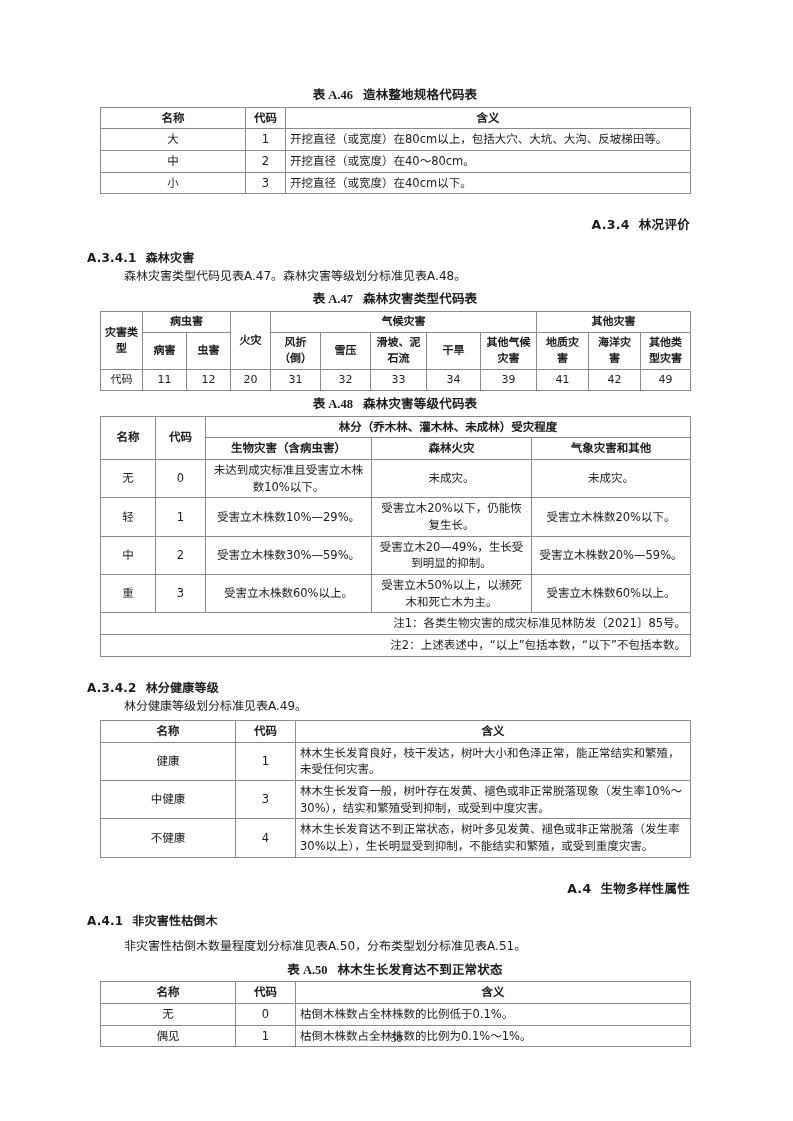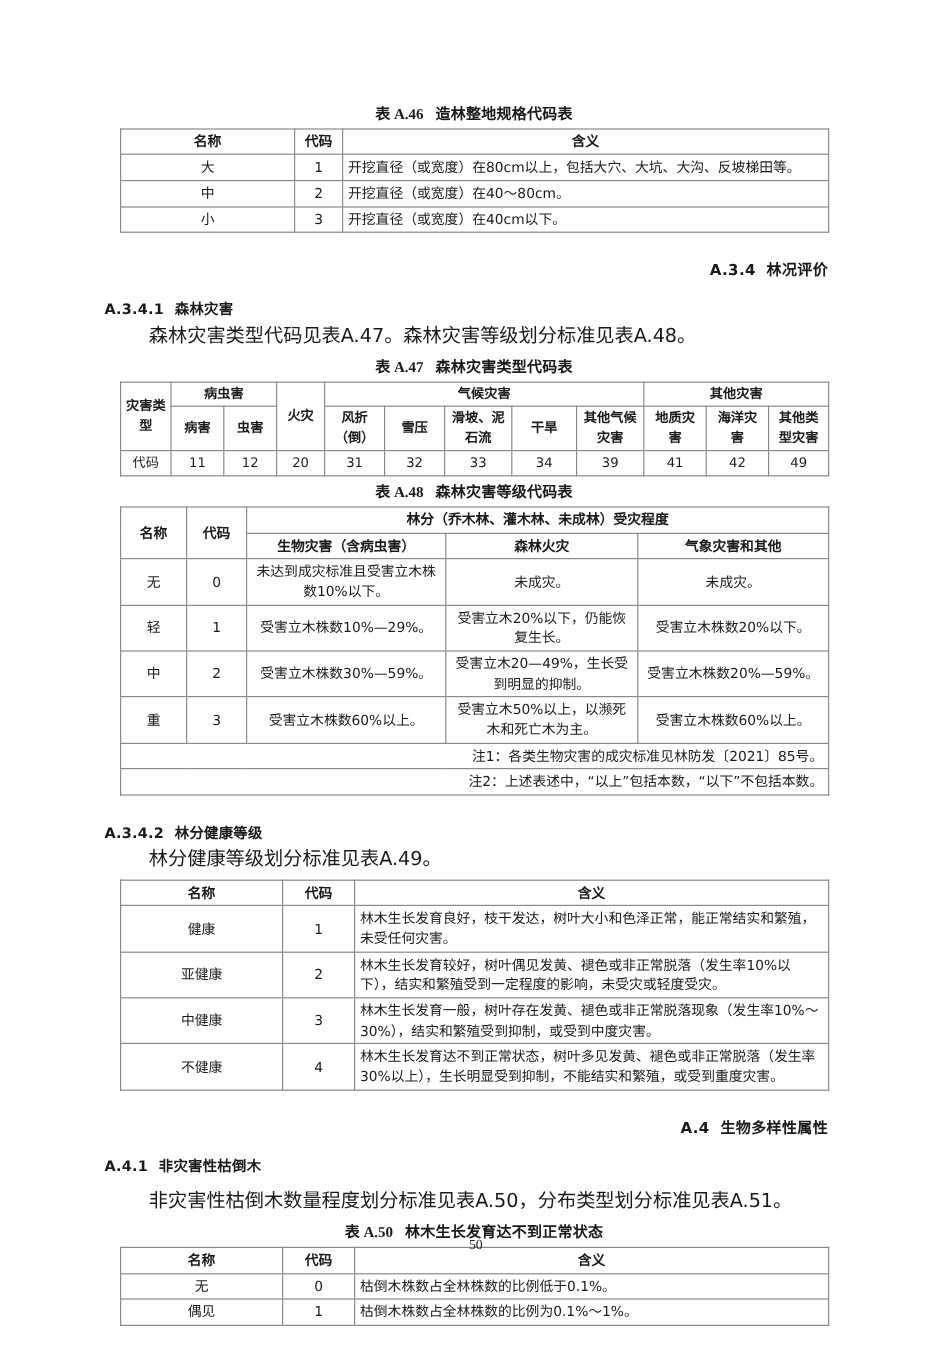--- a/index.html
+++ b/index.html
@@ -43,21 +43,21 @@
     font-size: 12px;
     font-weight: bold;
     letter-spacing: 0.2px;
     margin: 0;
     padding: 0;
     line-height: 1.5;
     margin-left: -13px;
   }
   .h-num { margin-right: 9px; }
   .para {
-    font-size: 16px;
+    font-size: 12px;
     line-height: 1.6;
     margin: 0;
     text-indent: 24px;
   }
   .spacer-lg { height: 22px; }
   .spacer-md { height: 14px; }
   .spacer-sm { height: 7px; }
   .spacer-xs { height: 4px; }
 
   
@@ -319,25 +319,20 @@
           <th class="c">含义</th>
         </tr>
       </thead>
       <tbody>
         <tr>
           <td class="c">健康</td>
           <td class="code-cell">1</td>
           <td class="desc">林木生长发育良好，枝干发达，树叶大小和色泽正常，能正常结实和繁殖，未受任何灾害。</td>
         </tr>
         <tr>
-          <td class="c">亚健康</td>
-          <td class="code-cell">2</td>
-          <td class="desc">林木生长发育较好，树叶偶见发黄、褪色或非正常脱落（发生率10%以下），结实和繁殖受到一定程度的影响，未受灾或轻度受灾。</td>
-        </tr>
-        <tr>
           <td class="c">中健康</td>
           <td class="code-cell">3</td>
           <td class="desc">林木生长发育一般，树叶存在发黄、褪色或非正常脱落现象（发生率10%～30%），结实和繁殖受到抑制，或受到中度灾害。</td>
         </tr>
         <tr>
           <td class="c">不健康</td>
           <td class="code-cell">4</td>
           <td class="desc">林木生长发育达不到正常状态，树叶多见发黄、褪色或非正常脱落（发生率30%以上），生长明显受到抑制，不能结实和繁殖，或受到重度灾害。</td>
         </tr>
       </tbody>

